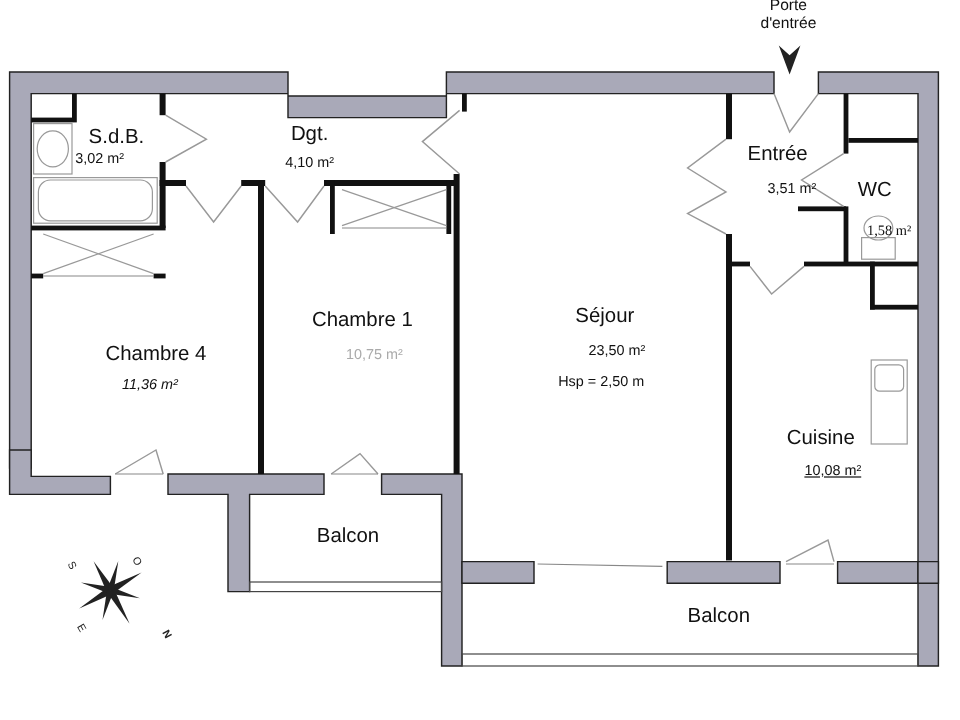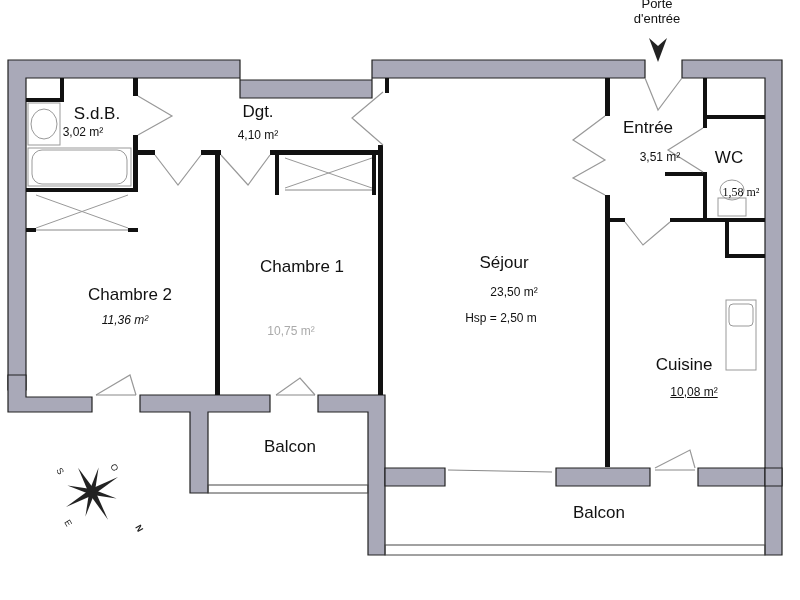--- a/index.html
+++ b/index.html
@@ -134,25 +134,25 @@
 
 <div class="lbl name" style="left:258px;top:102px;">Dgt.</div>
 <div class="lbl area" style="left:258px;top:128px;">4,10 m²</div>
 
 <div class="lbl name" style="left:648px;top:118px;">Entrée</div>
 <div class="lbl area" style="left:660px;top:150px;">3,51 m²</div>
 
 <div class="lbl name" style="left:729px;top:148px;">WC</div>
 <div class="lbl area" style="left:741px;top:185px;font-family:Liberation Serif, serif;">1,58 m²</div>
 
-<div class="lbl name" style="left:130px;top:285px;">Chambre 2</div>
+<div class="lbl name" style="left:130px;top:285px;">Chambre 4</div>
 <div class="lbl area" style="left:125px;top:313px;font-style:italic;">11,36 m²</div>
 
 <div class="lbl name" style="left:302px;top:257px;">Chambre 1</div>
-<div class="lbl area faint" style="left:291px;top:288px;margin-top:36px;">10,75 m²</div>
+<div class="lbl area faint" style="left:312px;top:288px;">10,75 m²</div>
 
 <div class="lbl name" style="left:504px;top:253px;">Séjour</div>
 <div class="lbl area" style="left:514px;top:285px;text-align:right;">23,50 m²</div>
 <div class="lbl area" style="left:501px;top:311px;">Hsp = 2,50 m</div>
 
 <div class="lbl name" style="left:684px;top:355px;">Cuisine</div>
 <div class="lbl area" style="left:694px;top:385px;text-decoration:underline;">10,08 m²</div>
 
 <div class="lbl name" style="left:290px;top:437px;">Balcon</div>
 <div class="lbl name" style="left:599px;top:503px;">Balcon</div>

